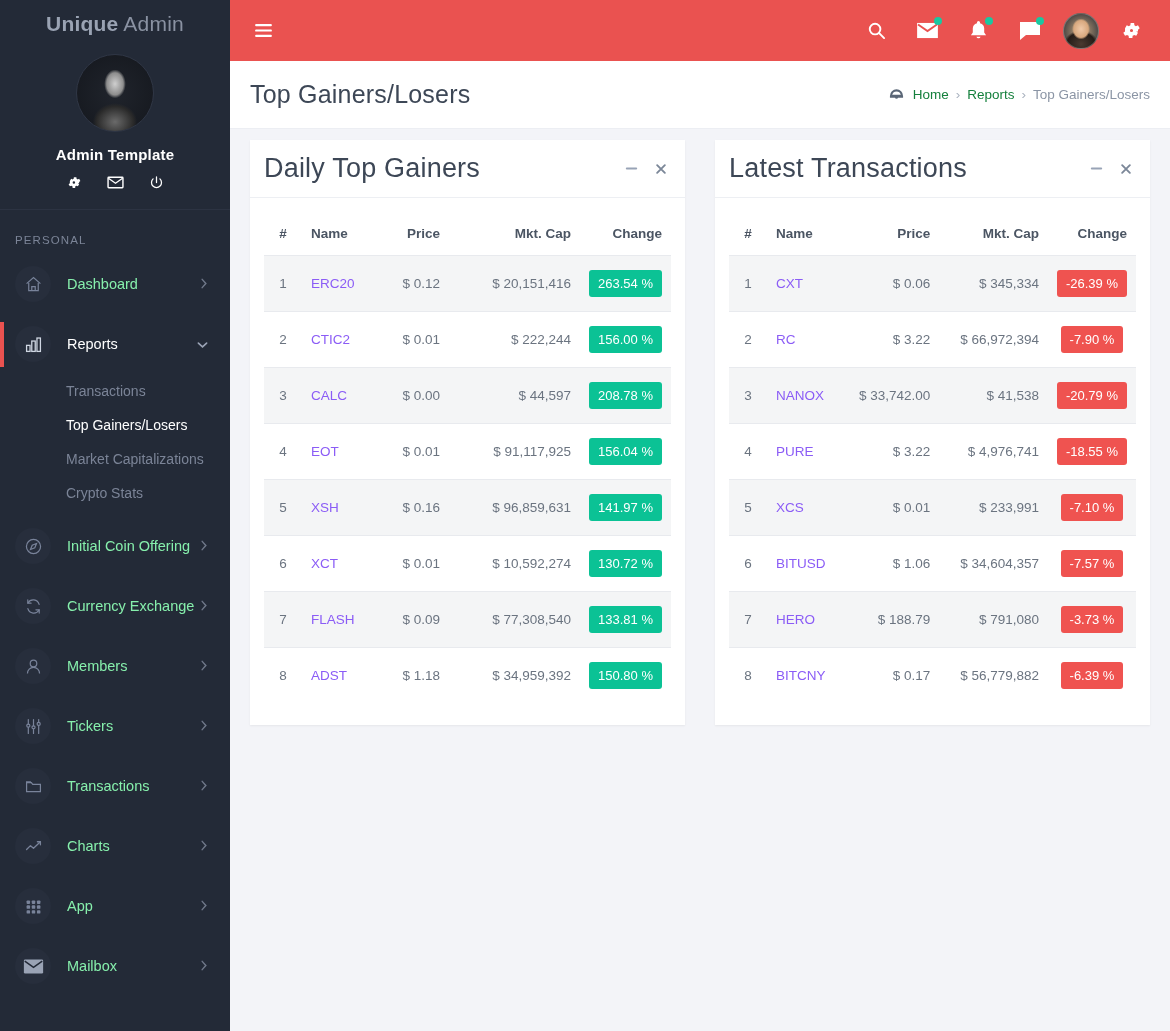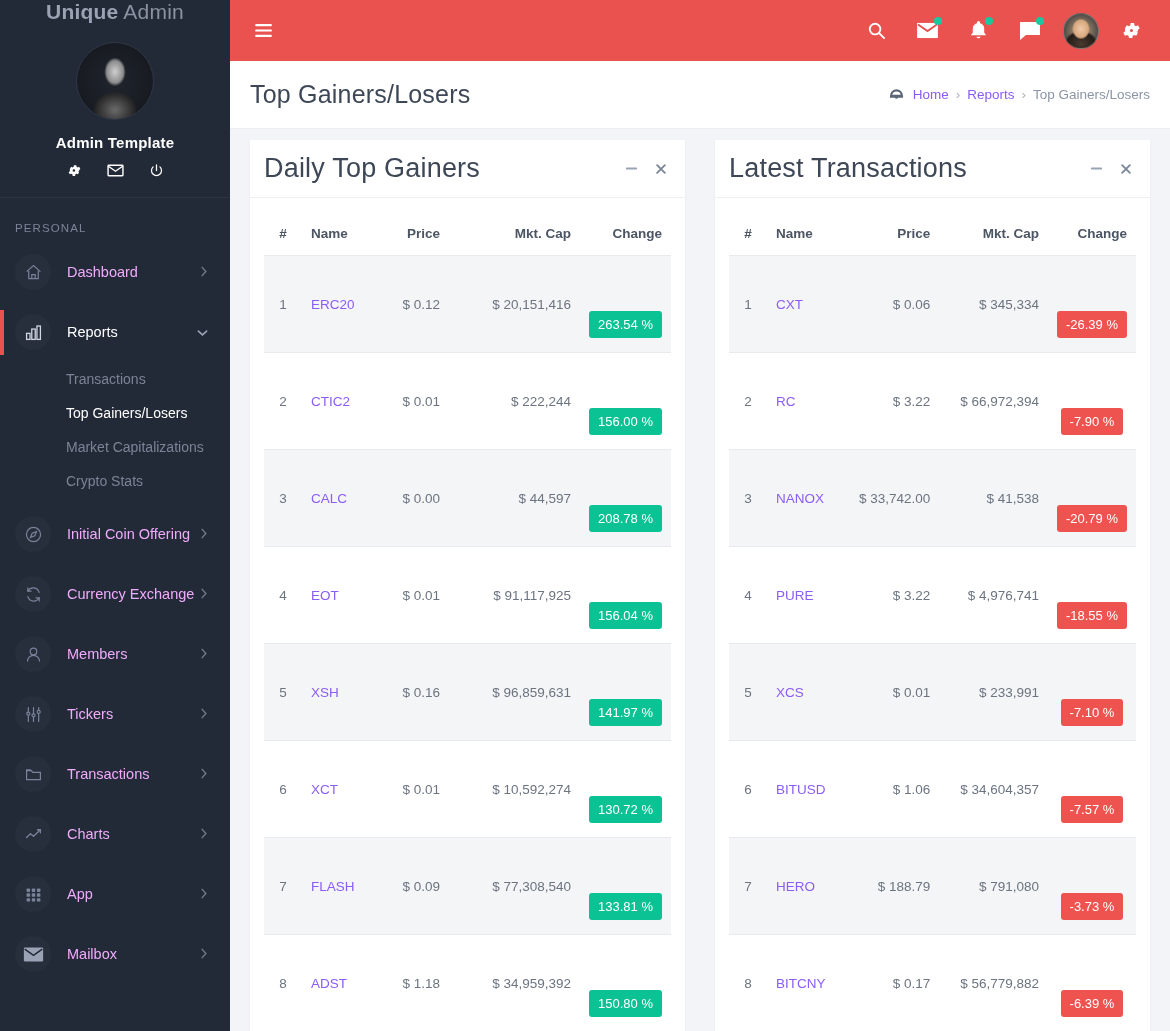--- a/index.html
+++ b/index.html
@@ -12,20 +12,21 @@
 
   
   #sidebar {
     position: absolute; left: 0; top: 0;
     width: 230px; height: 1031px;
     background: #232a37;
     overflow: hidden;
   }
   #brand {
     text-align: center;
+    padding-top: 12px;
     font-size: 21px;
     letter-spacing: .2px;
     color: #8e96a6;
   }
   #brand .b-strong { font-weight: bold; color: #9aa3b3; }
   #brand .b-light  { font-weight: normal; color: #8a92a2; }
 
   #avatar-wrap { text-align: center; margin-top: 18px; }
   .profile-avatar {
     width: 78px; height: 78px; border-radius: 50%;
@@ -70,21 +71,21 @@
   .nav-icon-circle {
     width: 36px; height: 36px; border-radius: 50%;
     background: #272e3c;
     display: flex; align-items: center; justify-content: center;
     flex: 0 0 36px;
   }
   .nav-icon-circle svg { display: block; }
   .nav-text {
     margin-left: 16px;
     font-size: 14.5px;
-    color: #f0abfc;
+    color: #86efac;
     flex: 1 1 auto;
     white-space: nowrap;
   }
   .nav-caret {
     color: #6f7889; font-size: 13px;
     margin-right: 22px; line-height: 1;
   }
   .nav-item.active::before {
     content: ""; position: absolute; left: 0; top: 8px;
     width: 4px; height: 45px; background: #ea5250;
@@ -146,21 +147,21 @@
     margin-left: 20px;
     font-size: 25px; font-weight: normal;
     color: #3d4756;
     letter-spacing: .2px;
   }
   #breadcrumb {
     margin-left: auto; margin-right: 20px;
     display: flex; align-items: center;
     font-size: 13.5px; color: #8b95a5;
   }
-  #breadcrumb .bc-link { color: #8b5cf6; cursor: pointer; }
+  #breadcrumb .bc-link { color: #15803d; cursor: pointer; }
   #breadcrumb .bc-sep { margin: 0 7px; color: #a9b2bf; }
   #breadcrumb .bc-current { color: #8b95a5; }
   #bc-icon { margin-right: 9px; line-height: 0; }
 
   
   #content {
     position: absolute; left: 230px; top: 129px;
     width: 940px; height: 902px;
     background: #f3f4f8;
   }
@@ -216,21 +217,20 @@
   .asset-link { color: #8b5cf6; text-decoration: none; cursor: pointer; }
   .badge {
     display: inline-block;
     padding: 6px 9px;
     border-radius: 3px;
     color: #ffffff;
     font-size: 13px;
     white-space: nowrap;
     min-width: 62px;
     text-align: center;
-    margin-top: 41px;
   }
   .badge.up   { background: #0bc295; }
   .badge.down { background: #ef5350; }
 </style>
 </head>
 <body>
 
 <div id="sidebar">
 
   <div id="brand">

